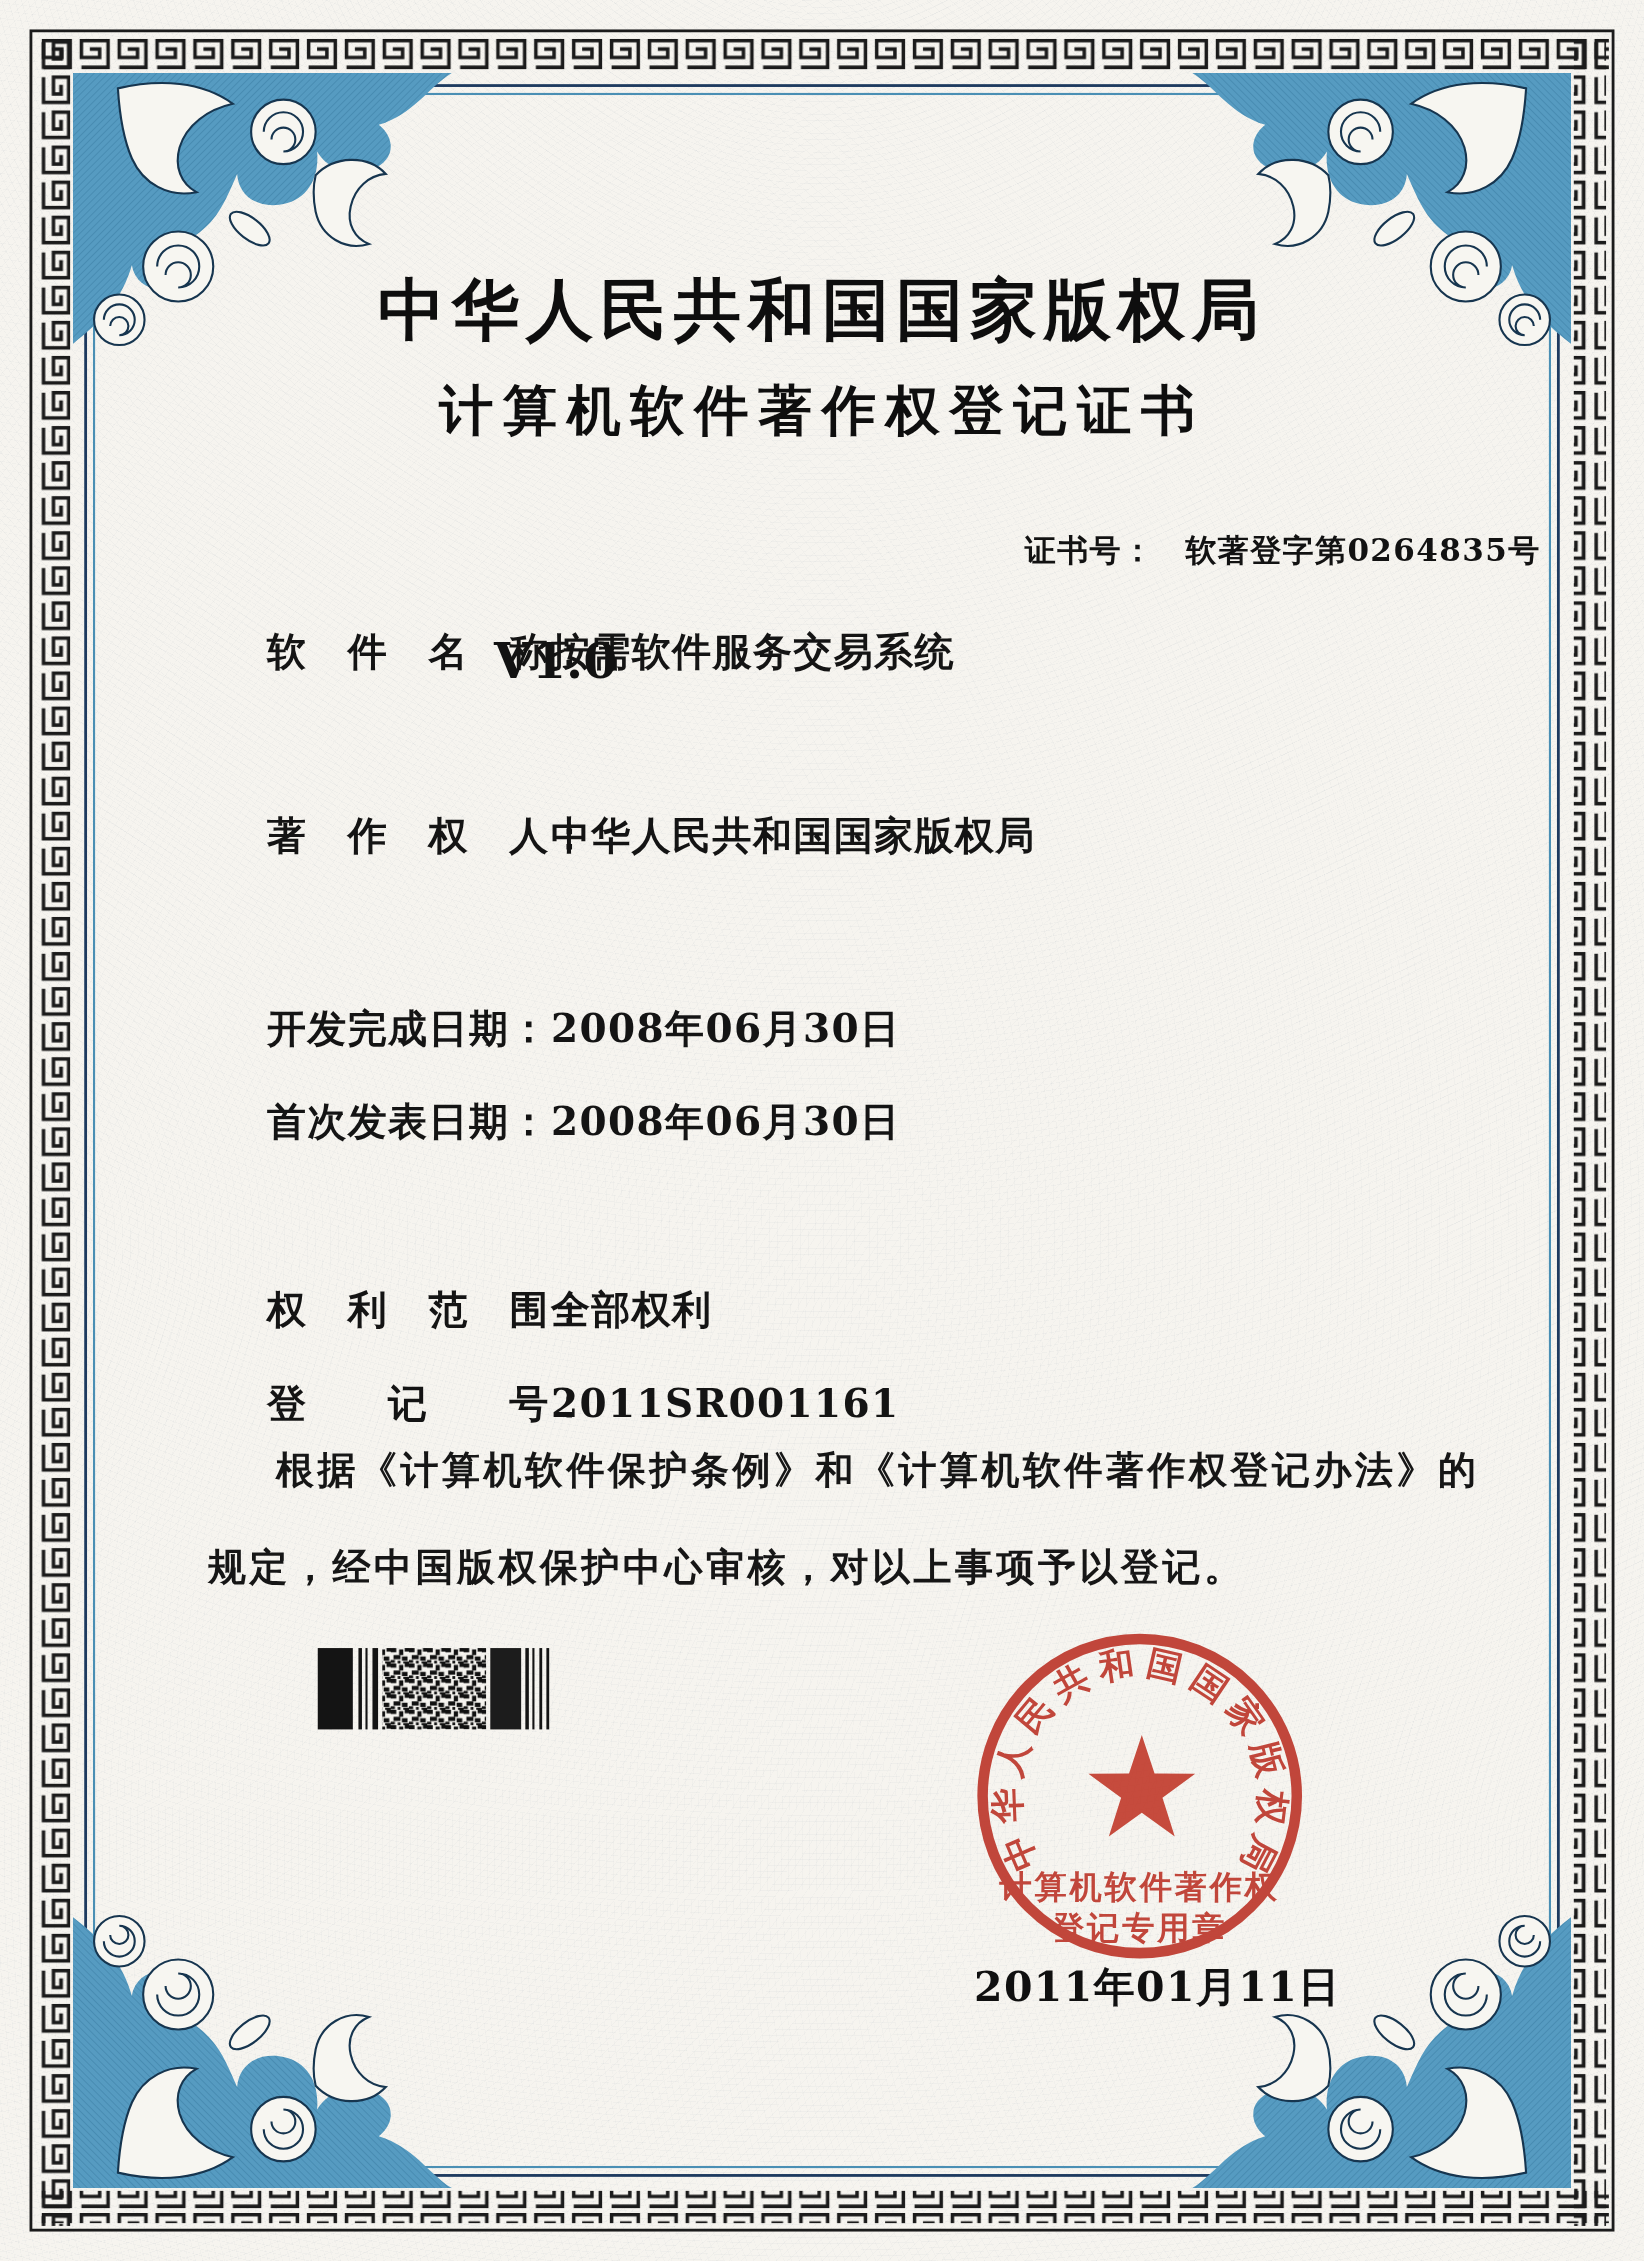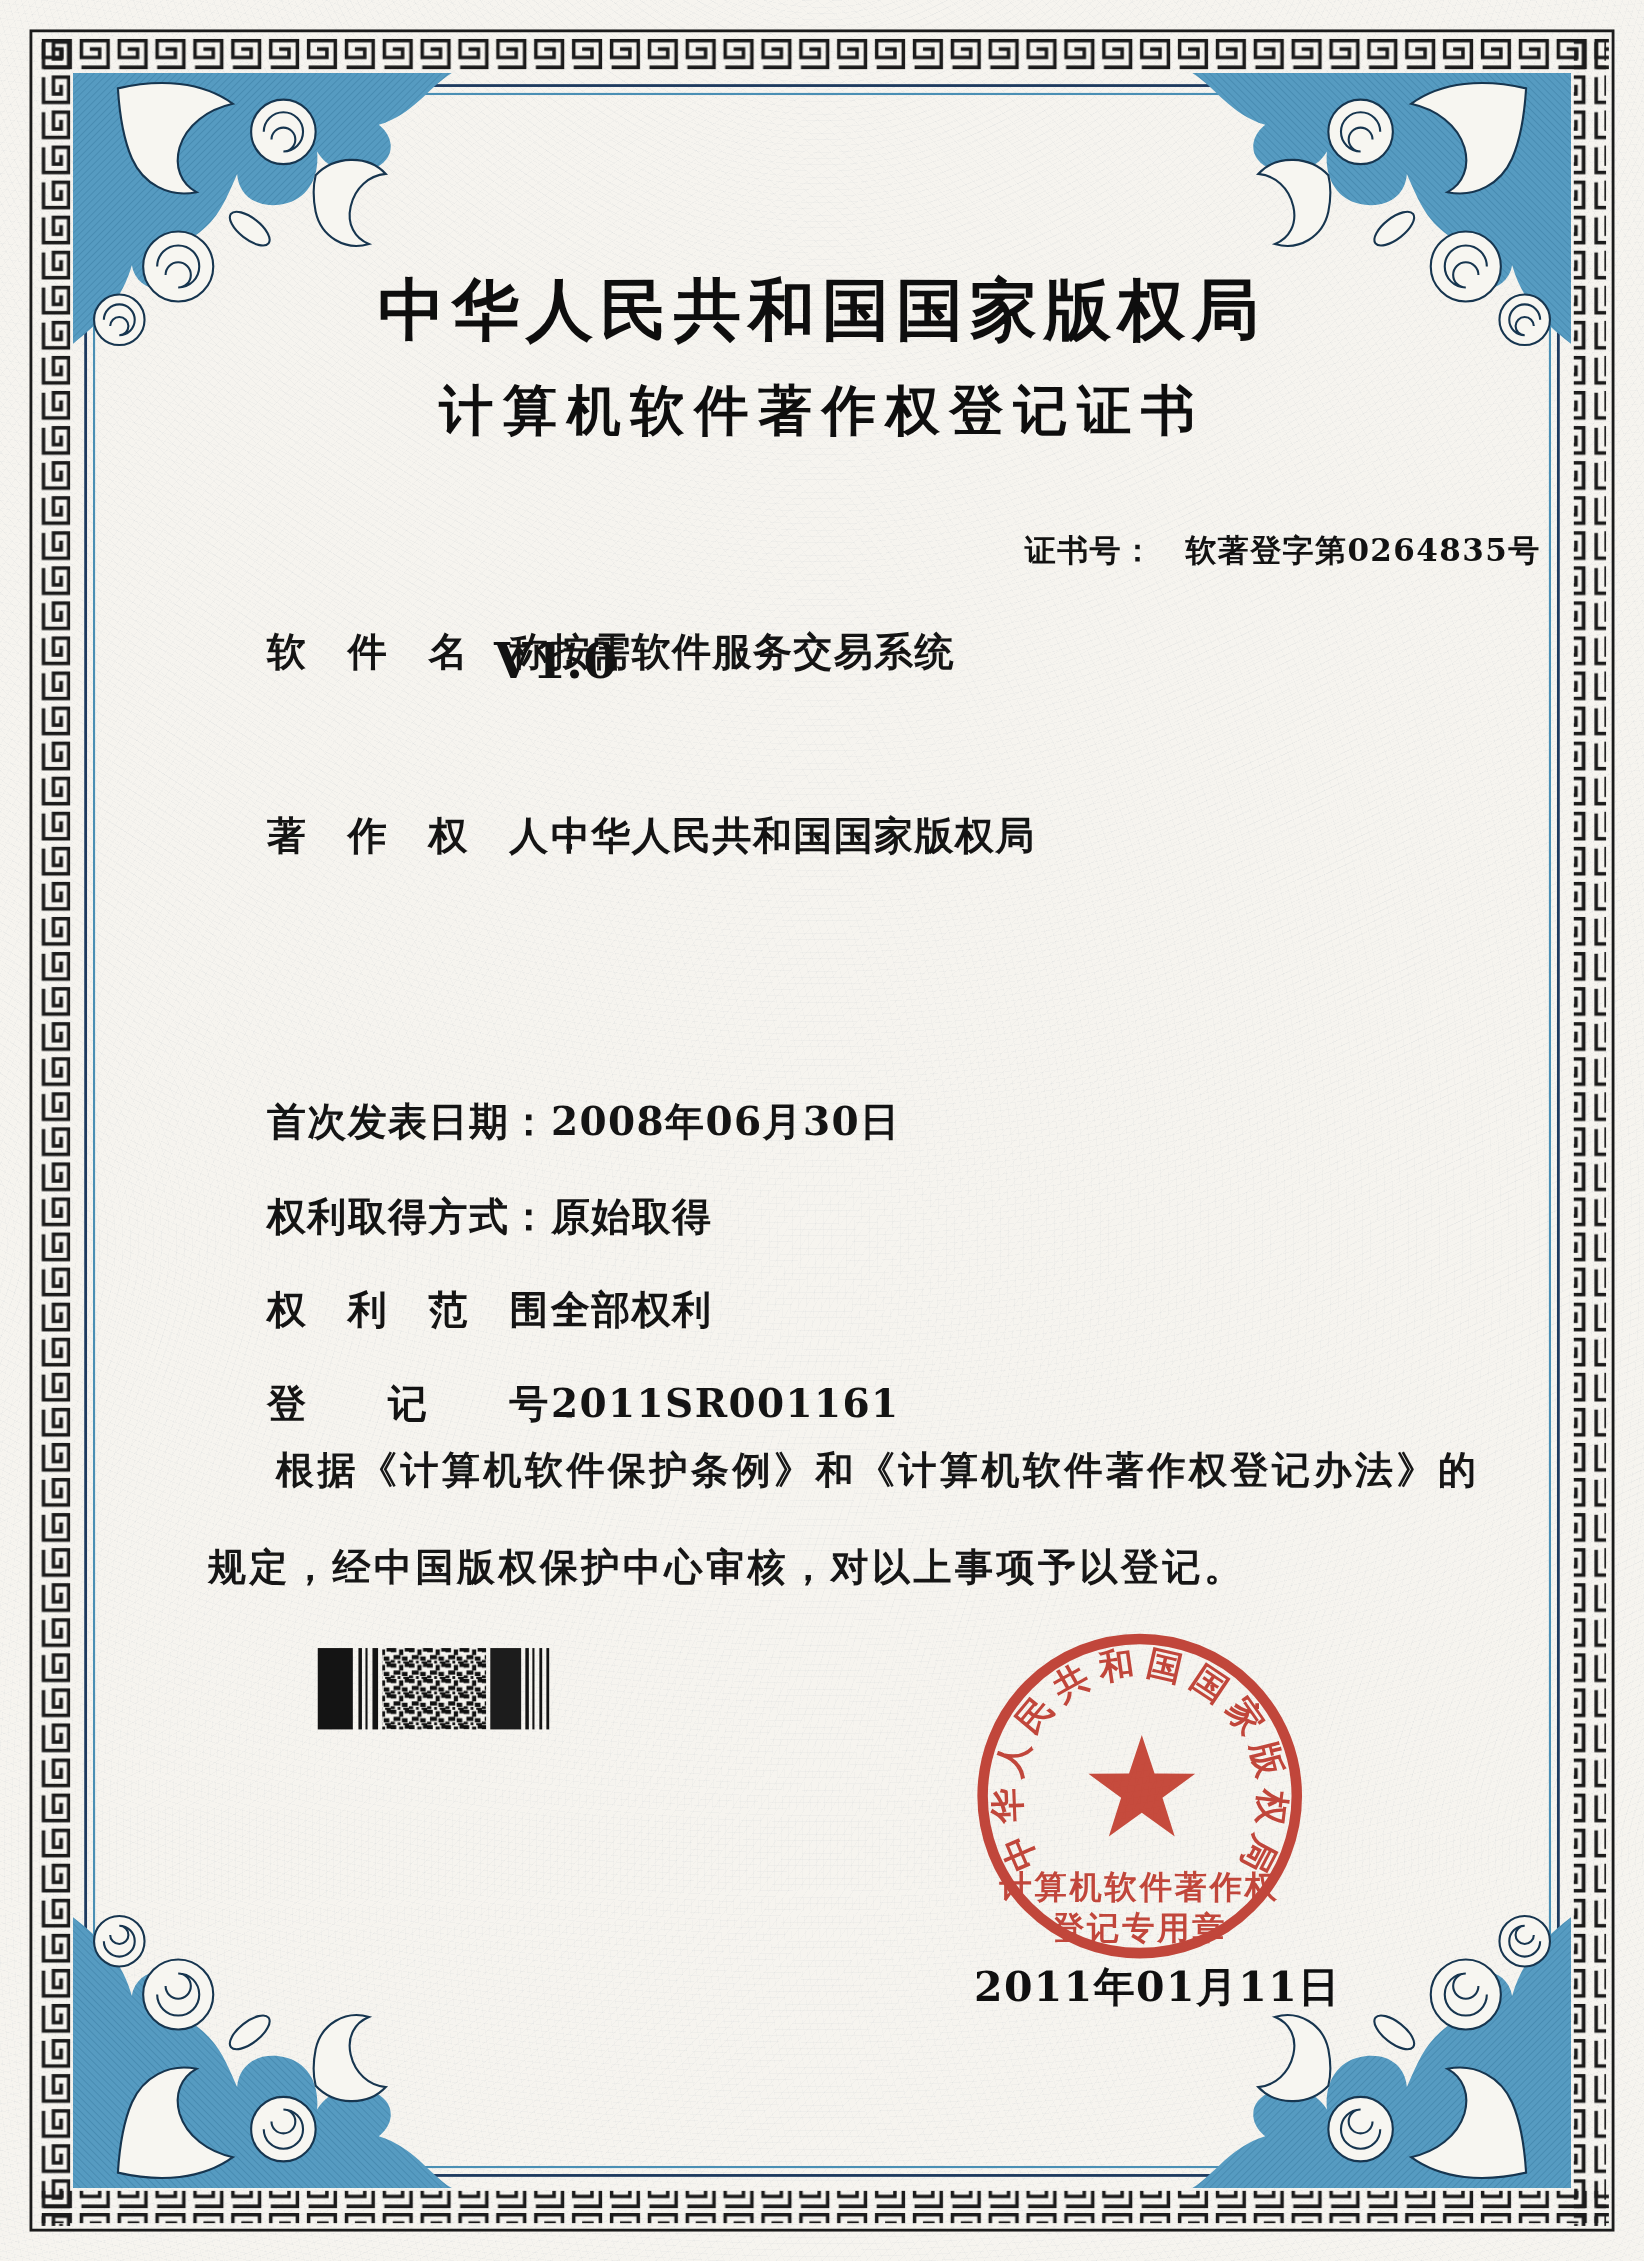--- a/index.html
+++ b/index.html
@@ -150,28 +150,28 @@
 
   <div class="row" style="top:579px">
     <span class="lbl">软　件　名　称：</span><span class="val">按需软件服务交易系统</span>
   </div>
   <div class="abs vline2">V1.0</div>
 
   <div class="row" style="top:763px">
     <span class="lbl">著　作　权　人：</span><span class="val">中华人民共和国国家版权局</span>
   </div>
 
+  <div class="row" style="top:956px">
+    <span class="lbl">开发完成日期：</span><span class="val">2008年06月30日</span>
+  </div>
 
   <div class="row" style="top:1049px">
     <span class="lbl">首次发表日期：</span><span class="val">2008年06月30日</span>
   </div>
 
-  <div class="row" style="top:1144px">
-    <span class="lbl">权利取得方式：</span><span class="val">原始取得</span>
-  </div>
 
   <div class="row" style="top:1237px">
     <span class="lbl">权　利　范　围：</span><span class="val">全部权利</span>
   </div>
 
   <div class="row" style="top:1331px">
     <span class="lbl">登　　记　　号：</span><span class="val">2011SR001161</span>
   </div>
 
   <div class="abs stmt stmt1">根据《计算机软件保护条例》和《计算机软件著作权登记办法》的</div>

